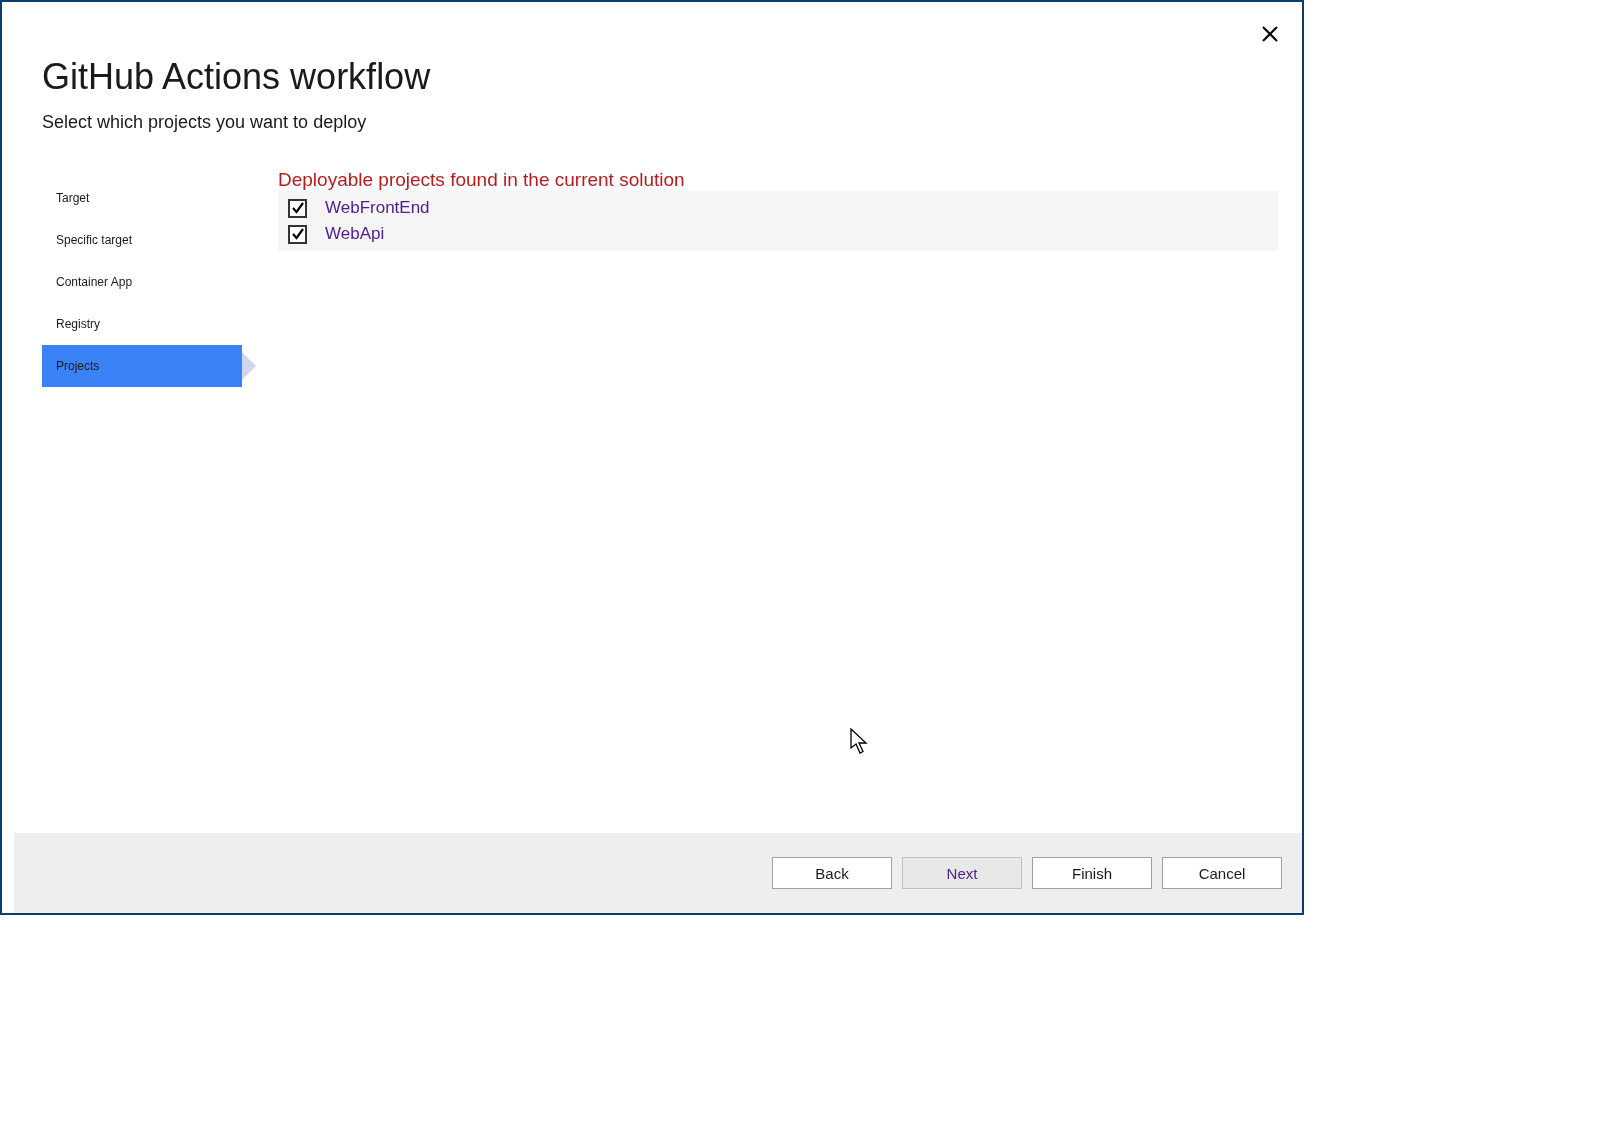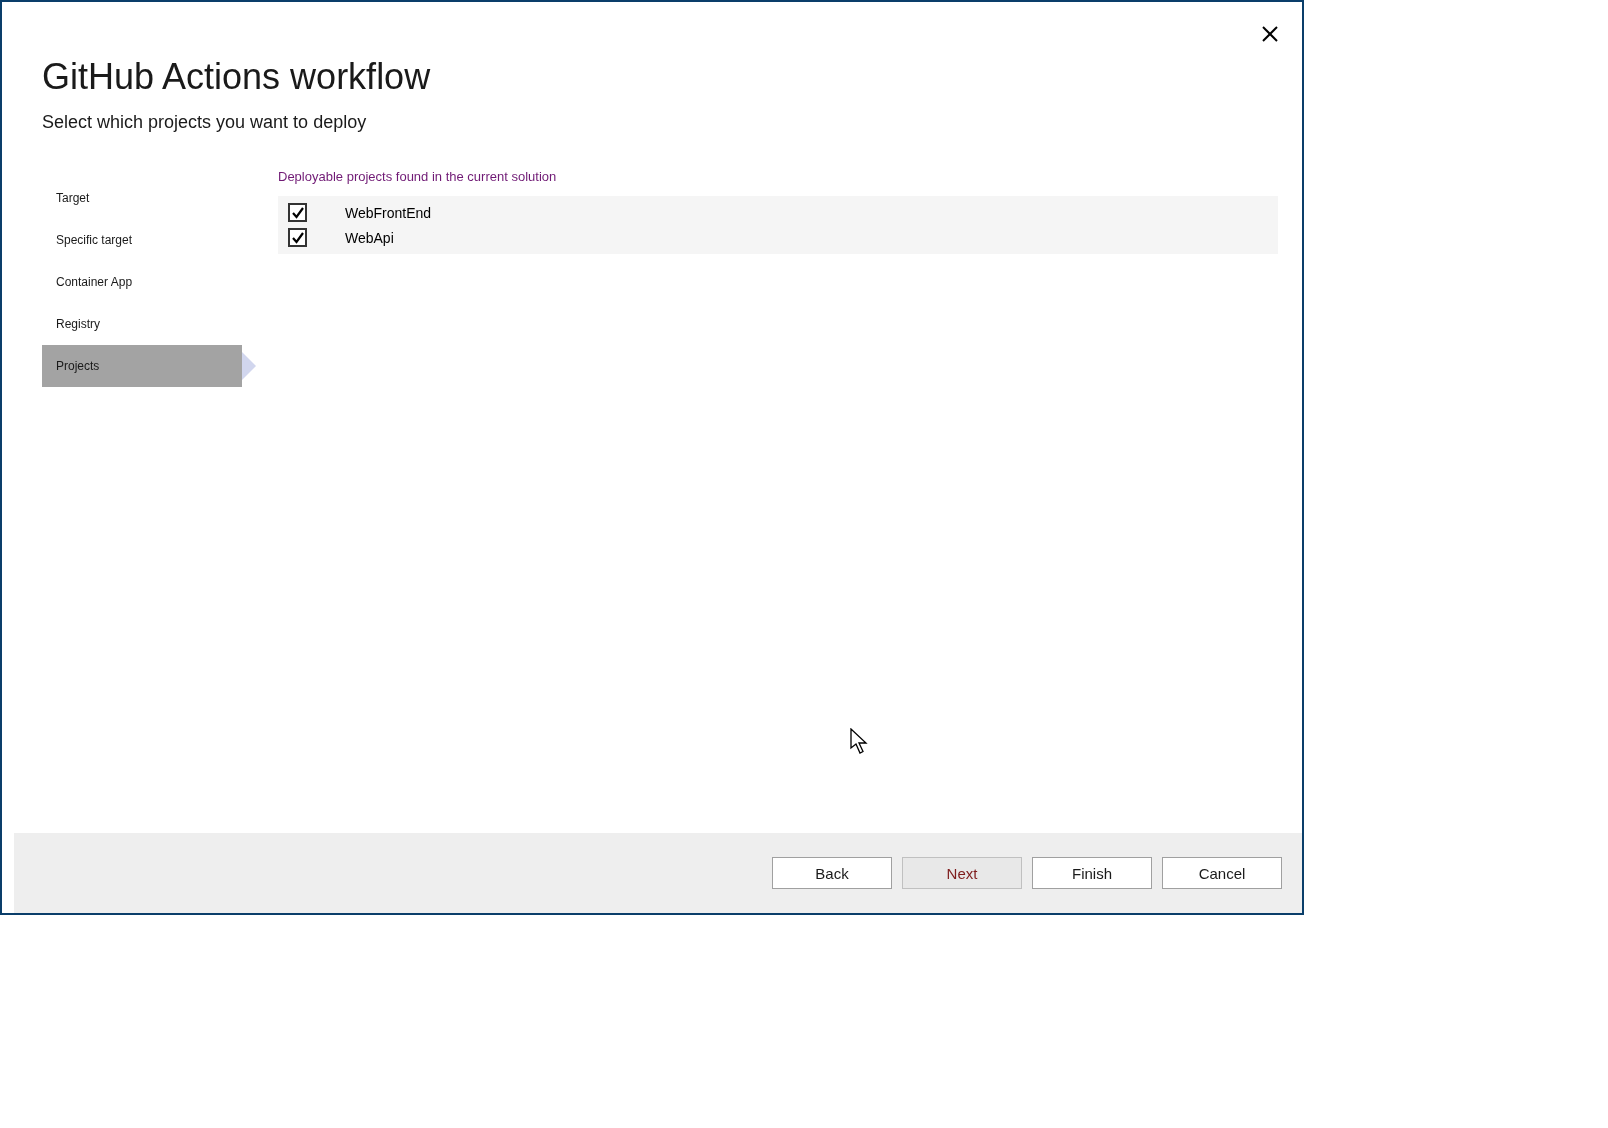--- a/index.html
+++ b/index.html
@@ -54,42 +54,41 @@
       flex-shrink: 0;
     }
     .sidebar-item {
       font-size: 12px;
       color: #1a1a1a;
       padding: 14px 14px;
       cursor: pointer;
       position: relative;
     }
     .sidebar-item.active {
-      background: #a3a3a3;
+      background: #3b82f6;
     }
     .sidebar-item.active::after {
       content: "";
       position: absolute;
       right: -14px;
       top: 50%;
       transform: translateY(-50%);
       width: 0;
       height: 0;
       border-top: 14px solid transparent;
       border-bottom: 14px solid transparent;
       border-left: 14px solid #d1d6ee;
     }
     .main {
       flex: 1;
       padding-left: 36px;
     }
     .section-title {
-      font-size: 13px;
-      color: #701a75;
-      margin-bottom: 12px;
+      font-size: 19px;
+      color: #b91c1c;
       margin-top: -8px;
     }
     .project-list {
       background: #f5f5f5;
       padding: 4px 0;
     }
     .project-row {
       display: flex;
       align-items: center;
       padding: 3px 10px;
@@ -103,23 +102,22 @@
       display: flex;
       align-items: center;
       justify-content: center;
       cursor: pointer;
     }
     .checkbox svg {
       width: 14px;
       height: 14px;
     }
     .project-name {
-      font-size: 14px;
-      color: #000000;
-      margin-left: 20px;
+      font-size: 17px;
+      color: #4c1d95;
     }
     .footer {
       position: absolute;
       bottom: 0;
       left: 12px;
       right: 0;
       background: #eeeeee;
       height: 80px;
       display: flex;
       align-items: center;
@@ -132,21 +130,21 @@
       height: 32px;
       border: 1px solid #a0a0a0;
       background: #fff;
       font-size: 15px;
       color: #1a1a1a;
       cursor: pointer;
       font-family: inherit;
     }
     .btn:disabled {
       background: #e8e8e8;
-      color: #7f1d1d;
+      color: #4c1d95;
       cursor: default;
       border-color: #c0c0c0;
     }
     .cursor-arrow {
       position: absolute;
       left: 848px;
       top: 726px;
       pointer-events: none;
     }
   </style>

